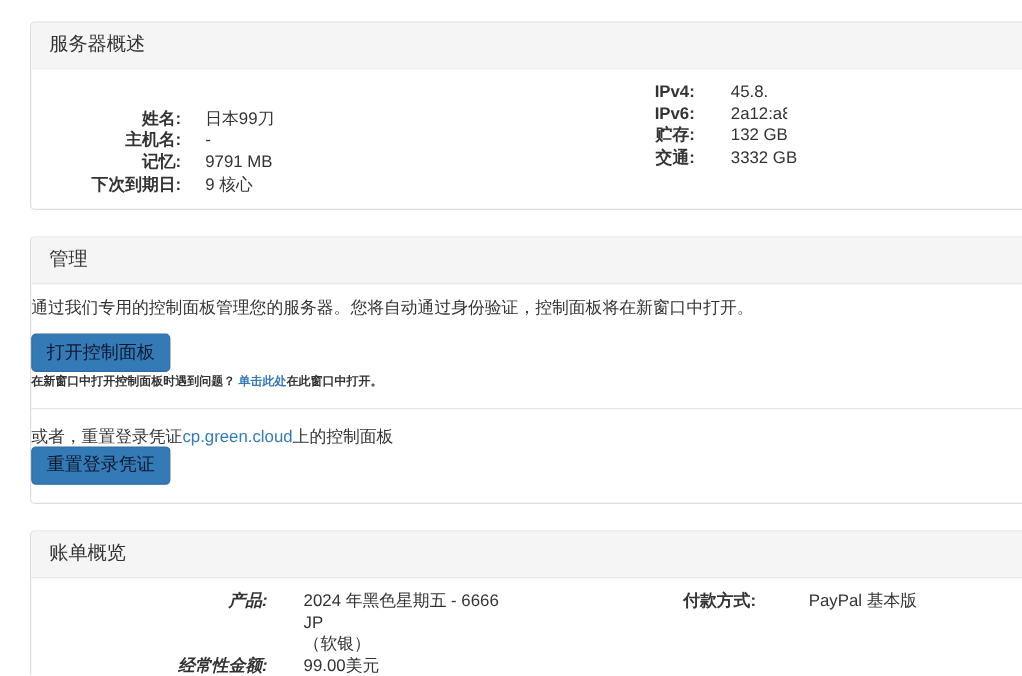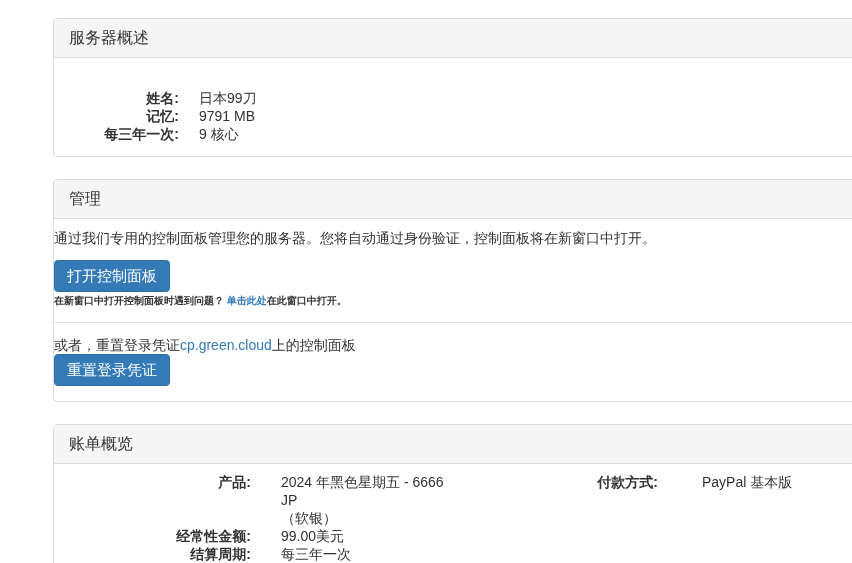--- a/index.html
+++ b/index.html
@@ -7,21 +7,20 @@
   body {
     font-family: "Liberation Sans", "DejaVu Sans", sans-serif;
     color: #333;
     font-size: 14px;
   }
   .page {
     width: 852px;
     height: 563px;
     overflow: hidden;
     background: #fff;
-    padding-left: 28px;
   }
   .content {
     width: 1080px;
     padding: 18px 0 0 25px;
   }
   .panel {
     border: 1px solid #ddd;
     border-radius: 4px;
     background: #fff;
     margin-bottom: 22px;
@@ -50,39 +49,39 @@
 
   
   .srv-left { width: 390px; margin-top: 22px; }
   .srv-left td.lbl { width: 110px; }
   .srv-left td.val { padding-left: 20px; }
   .srv-right td.lbl { width: 148px; }
   .srv-right td.val { padding-left: 30px; }
 
   
   .bil-left { width: 390px; }
-  .bil-left td.lbl { width: 182px; }
+  .bil-left td.lbl { width: 182px; font-style: italic; }
   .bil-left td.val { padding-left: 30px; }
   .bil-right td.lbl { width: 199px; }
   .bil-right td.val { padding-left: 44px; }
 
   .clip {
     display: inline-block;
     max-width: 47px;
     overflow: hidden;
     white-space: nowrap;
     vertical-align: top;
   }
 
   .intro { line-height: 18px; margin: 0; }
   .btn {
     display: inline-block;
     background: #337ab7;
     border: 1px solid #2e6da4;
-    color: #ffffff;
+    color: #0f172a;
     font-size: 15px;
     line-height: 18px;
     padding: 6px 12px;
     border-radius: 4px;
     cursor: pointer;
     font-family: inherit;
   }
   .btn-open { margin-top: 13px; }
   .btn-reset { }
   .tiny {
@@ -110,26 +109,50 @@
         <span>服务器概述</span>
       </div>
       <div class="panel-body cols">
         <table class="info-table srv-left">
           <tbody>
             <tr>
               <td class="lbl">姓名:</td>
               <td class="val">日本99刀</td>
             </tr>
             <tr>
+              <td class="lbl">主机名:</td>
+              <td class="val">-</td>
+            </tr>
+            <tr>
               <td class="lbl">记忆:</td>
               <td class="val">9791 MB</td>
             </tr>
             <tr>
-              <td class="lbl">每三年一次:</td>
+              <td class="lbl">下次到期日:</td>
               <td class="val">9 核心</td>
+            </tr>
+          </tbody>
+        </table>
+        <table class="info-table srv-right">
+          <tbody>
+            <tr>
+              <td class="lbl">IPv4:</td>
+              <td class="val">45.8.</td>
+            </tr>
+            <tr>
+              <td class="lbl">IPv6:</td>
+              <td class="val"><span class="clip">2a12:a8</span></td>
+            </tr>
+            <tr>
+              <td class="lbl">贮存:</td>
+              <td class="val">132 GB</td>
+            </tr>
+            <tr>
+              <td class="lbl">交通:</td>
+              <td class="val">3332 GB</td>
             </tr>
           </tbody>
         </table>
       </div>
     </div>
 
     <div class="panel">
       <div class="panel-heading">
         <span>管理</span>
       </div>

